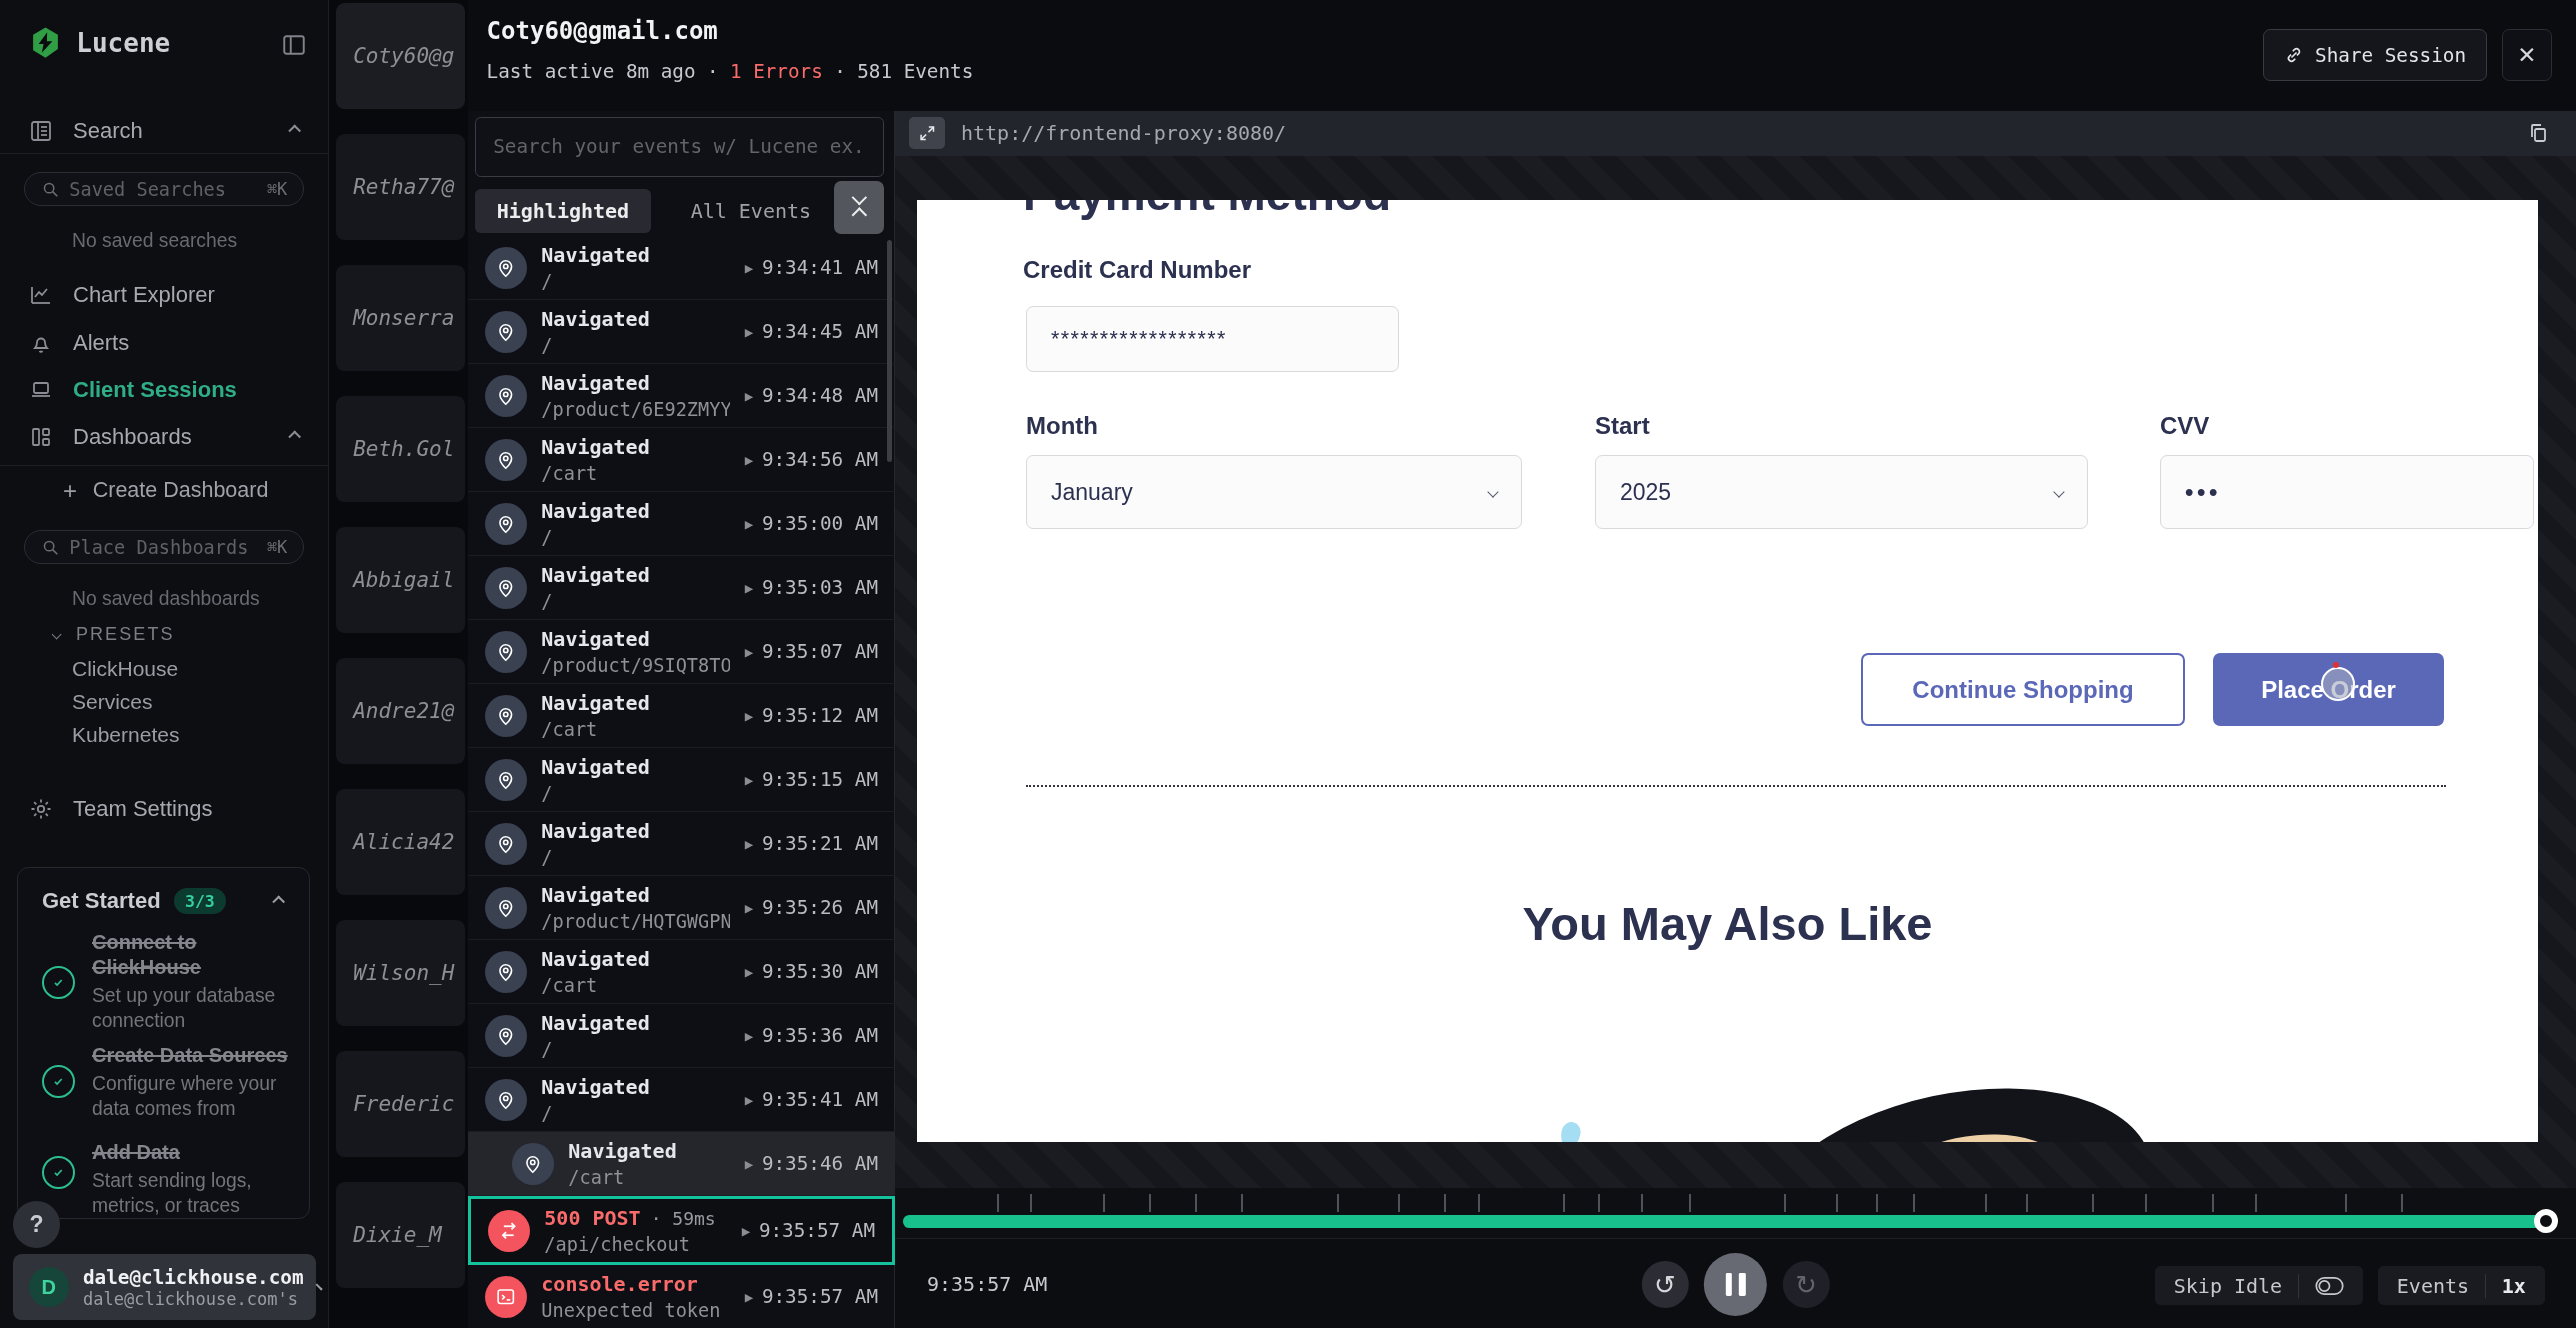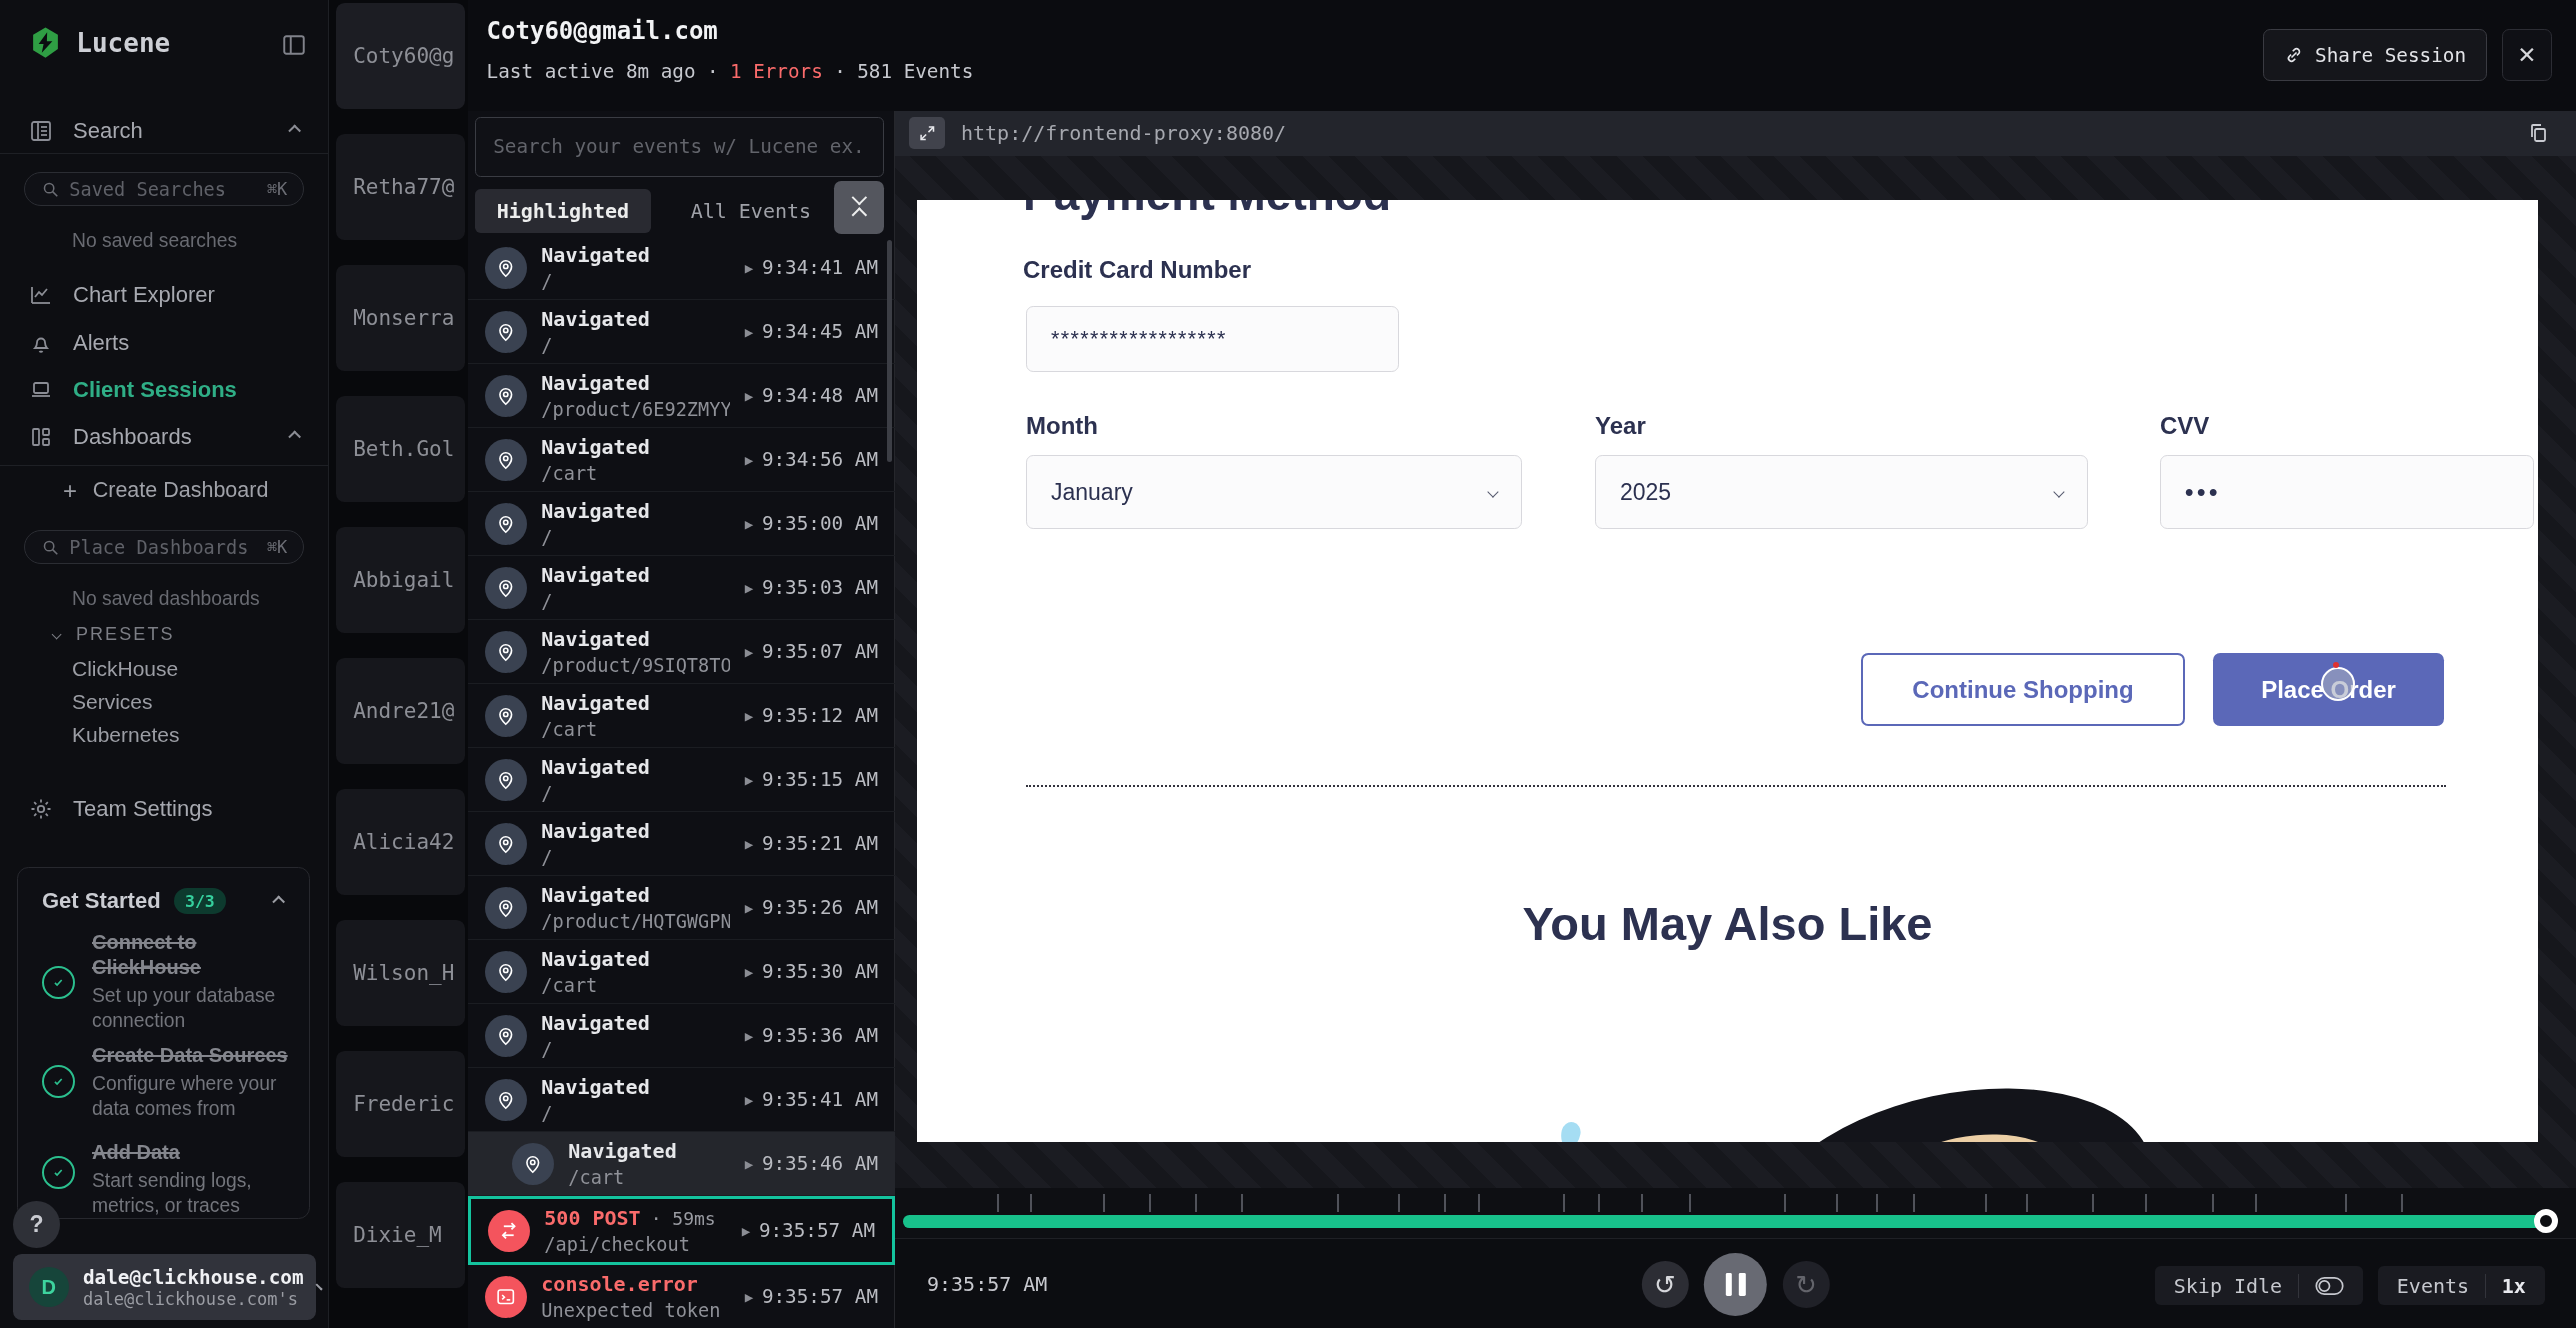--- a/index.html
+++ b/index.html
@@ -62,21 +62,21 @@
   .user-pill { position:absolute; left:13px; top:1254px; width:303px; height:66px; border-radius:8.6px;
     background:#31333b; display:flex; align-items:center; padding:0 15.7px; gap:14.3px; z-index:4; }
   .user-avatar { width:40px; height:40px; border-radius:50%; background:#16453a; color:#3dd49e;
     font-weight:bold; font-size:20px; display:flex; align-items:center; justify-content:center; flex:none; }
   .user-name { font-family:"DejaVu Sans Mono",monospace; font-size:19.3px; font-weight:bold; color:#f0f1f4; white-space:nowrap; }
   .user-sub { font-family:"DejaVu Sans Mono",monospace; font-size:17px; color:#9b9da4; white-space:nowrap; }
   .user-chev { margin-left:auto; color:#9b9da4; }
 
   
   .email-col { position:absolute; left:329px; top:0; width:139px; height:1328px;
-    background:#08090c; overflow:hidden; padding-top:2.9px; }
+    background:#08090c; overflow:hidden; padding-top:2.9px;font-style:italic; }
   .email-card { width:129px; height:106px; margin:0 0 25px 7.2px; border-radius:8.6px; background:#16171c;
     display:flex; align-items:center; padding-left:17px; font-family:"DejaVu Sans Mono",monospace;
     font-size:21px; color:#8d8f96; white-space:nowrap; overflow:hidden; }
   .email-card.selected { background:#1c1d23; }
 
   
   .main-header { position:absolute; left:468px; top:0; width:2108px; height:111px; background:#0b0c10; }
   .sess-email { position:absolute; left:18.6px; top:17px; font-family:"DejaVu Sans Mono",monospace;
     font-size:24px; font-weight:bold; color:#f2f3f5; }
   .sess-meta { position:absolute; left:18.6px; top:60px; display:flex; gap:11.4px; align-items:center;
@@ -795,21 +795,21 @@
         <div class="vp-label" style="left:106px;top:56px;">Credit Card Number</div>
         <div class="vp-field cc-input">
             <span>******************</span>
           </div>
 
         <div class="vp-label" style="left:109px;top:212px;">Month</div>
         <div class="vp-field sel-month">
           <span>January</span>
           <span class="chev down"></span>
         </div>
-        <div class="vp-label" style="left:678px;top:212px;">Year</div>
+        <div class="vp-label" style="left:678px;top:212px;">Start</div>
         <div class="vp-field sel-year">
           <span>2025</span>
           <span class="chev down"></span>
         </div>
         <div class="vp-label" style="left:1243px;top:212px;">CVV</div>
         <div class="vp-field cvv-input">
             <span>•••</span>
           </div>
 
         <div class="btn-continue">Continue Shopping</div>

